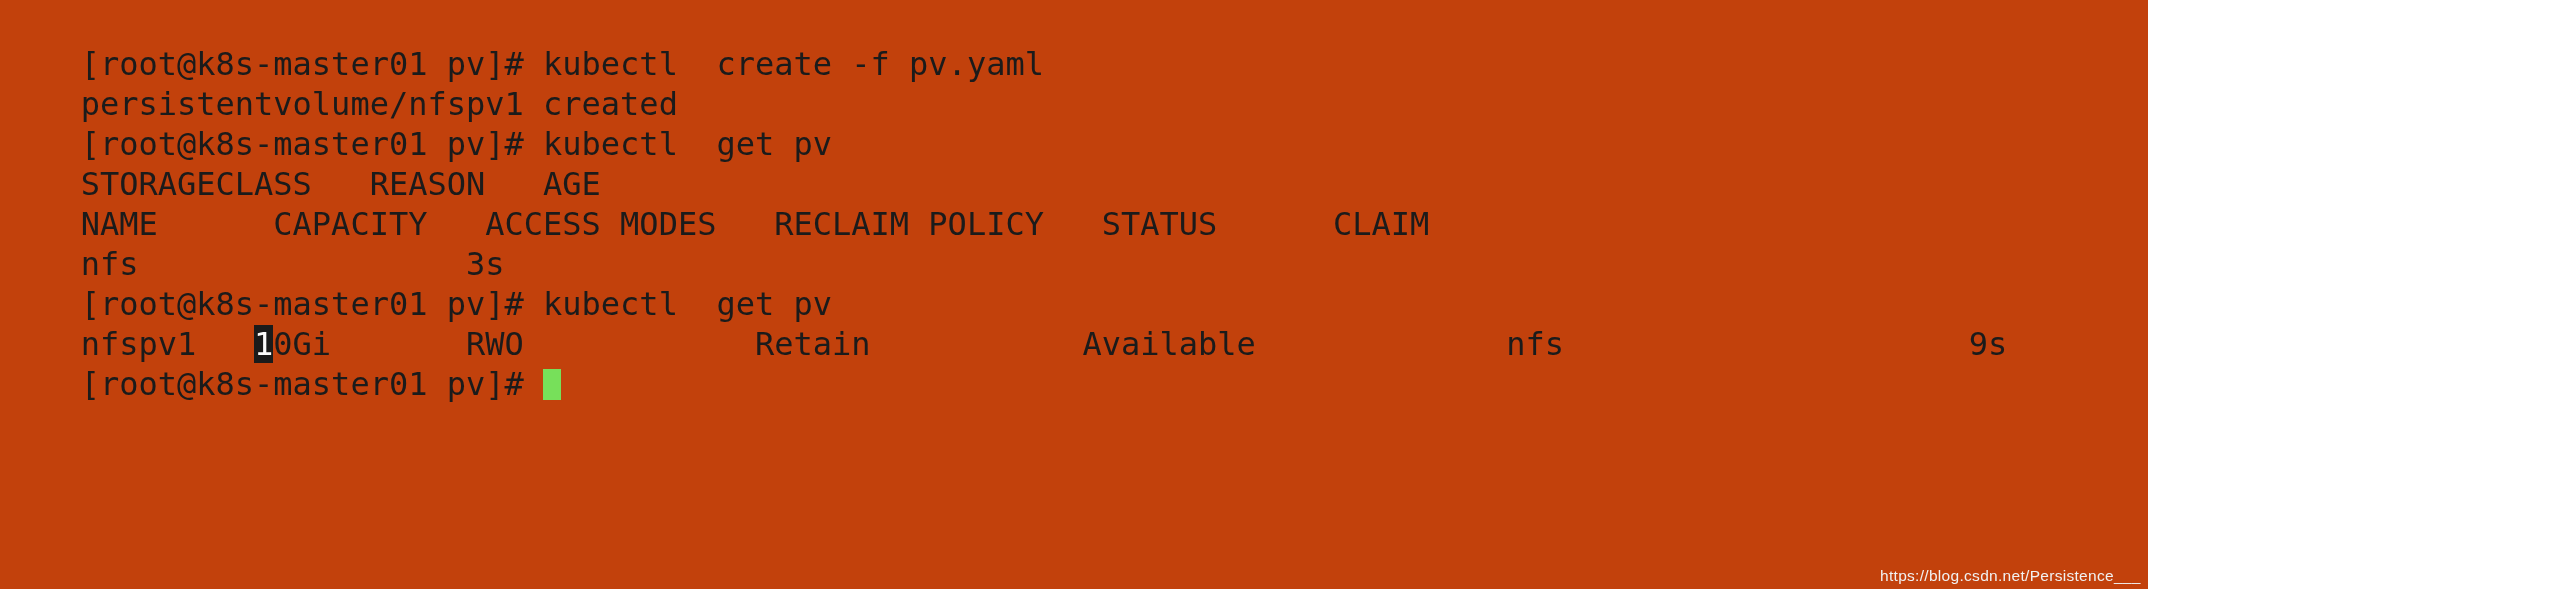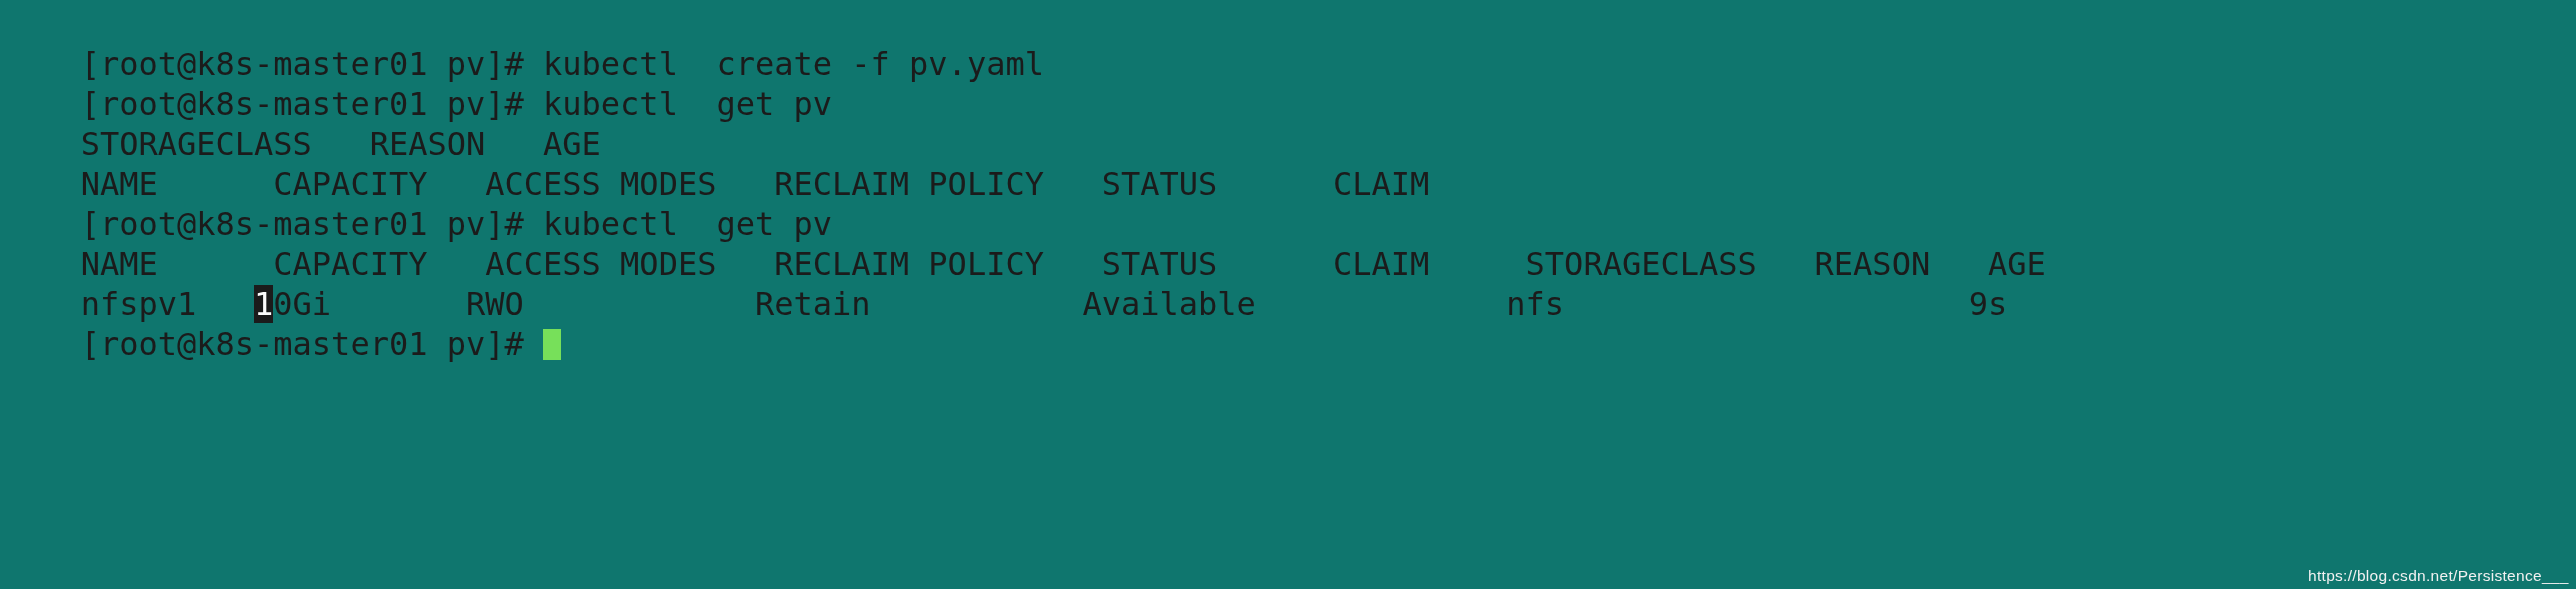--- a/index.html
+++ b/index.html
@@ -10,23 +10,23 @@
   }
   body {
     width: 2576px;
     height: 589px;
     overflow: hidden;
     font-family: "DejaVu Sans Mono", "Liberation Mono", monospace;
   }
 
   #terminal {
     position: relative;
-    width: 2576px;
+    width: 2148px;
     height: 589px;
-    background: #0f766e;
+    background: #c2410c;
     color: #1b1b1b;
     box-sizing: border-box;
     padding: 3.6px 0 0 3.6px;
   }
 
   .line {
     display: block;
     white-space: pre;
     font-family: "DejaVu Sans Mono", "Liberation Mono", monospace;
     font-size: 32px;
@@ -72,42 +72,45 @@
 </style>
 </head>
 <body>
 
 <div id="terminal">
 
   <div class="line">
     <span>[root@k8s-master01 pv]# </span><span>kubectl  create -f pv.yaml</span>
   </div>
 
+  <div class="line">
+    <span>persistentvolume/nfspv1 created</span>
+  </div>
 
   <div class="line">
     <span>[root@k8s-master01 pv]# </span><span>kubectl  get pv</span>
   </div>
 
   <div class="line">
     <span>STORAGECLASS   REASON   AGE</span>
   </div>
 
   <div class="line">
     <span>NAME      CAPACITY   ACCESS MODES   RECLAIM POLICY   STATUS      CLAIM</span>
   </div>
 
 
+  <div class="line">
+    <span>nfs                 3s</span>
+  </div>
 
   <div class="line">
     <span>[root@k8s-master01 pv]# </span><span>kubectl  get pv</span>
   </div>
 
-  <div class="line">
-    <span>NAME      CAPACITY   ACCESS MODES   RECLAIM POLICY   STATUS      CLAIM     STORAGECLASS   REASON   AGE</span>
-  </div>
 
   <div class="line">
     <span>nfspv1   </span><span class="inverse">1</span><span>0Gi       RWO            Retain           Available             nfs                     9s</span>
   </div>
 
   <div class="line">
     <span>[root@k8s-master01 pv]# </span><span class="cursor-block"></span>
   </div>
 
   <div class="watermark">https://blog.csdn.net/Persistence___</div>

